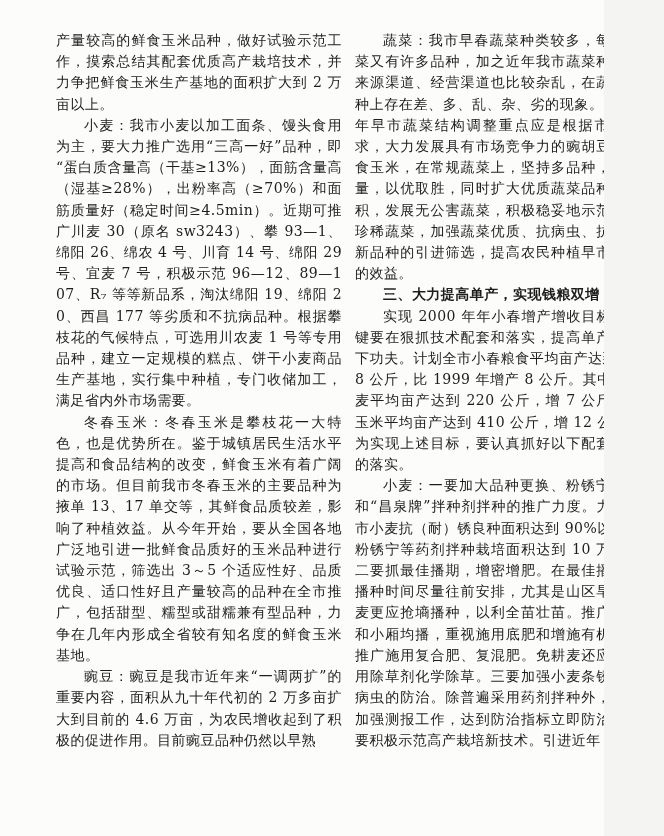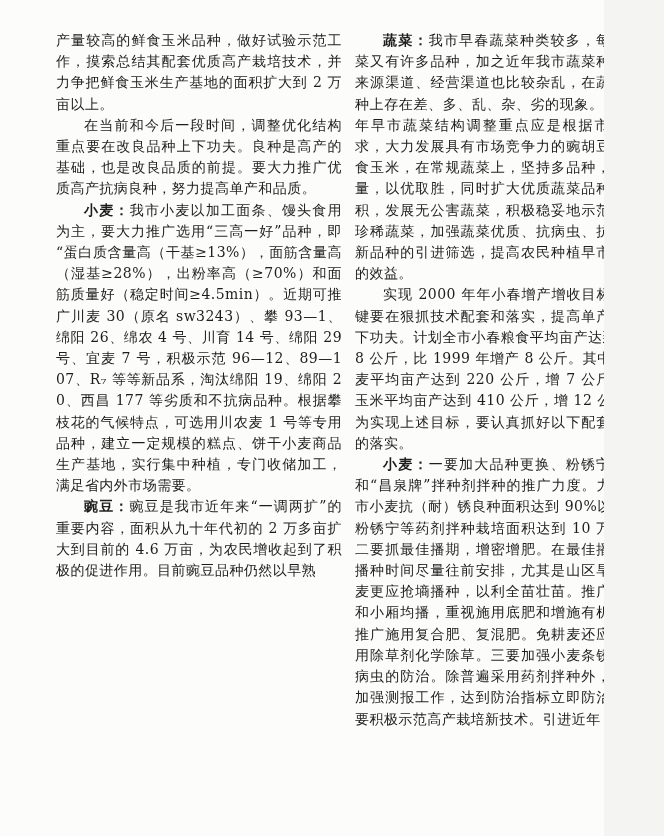--- a/index.html
+++ b/index.html
@@ -25,32 +25,33 @@
   .col p {
     margin: 0;
     font-size: 14px;
     line-height: 21.2px;
     letter-spacing: 0.45px;
     text-align: justify;
     word-break: break-all;
   }
   .col p.indent { text-indent: 2em; }
   .col p.heading { font-weight: bold; text-indent: 2em; }
-  .lead { font-weight: bold; }
+  .lead { font-weight: normal; }
 </style>
 </head>
 <body>
 
 <div class="page">
   <div class="cols">
     <div class="col">
         <p class=""><span>产量较高的鲜食玉米品种，做好试验示范工作，摸索总结其配套优质高产栽培技术，并力争把鲜食玉米生产基地的面积扩大到 2 万亩以上。</span></p>
-        <p class="indent"><span>在当前和今后一段时间，调整优化结构重点要在改良品种上下功夫。良种是高产的基础，也是改良品质的前提。要大力推广优质高产抗病良种，努力提高单产和品质。</span></p>
         <p class="indent"><span class="lead">小麦：</span><span>我市小麦以加工面条、馒头食用为主，要大力推广选用“三高一好”品种，即“蛋白质含量高（干基≥13%），面筋含量高（湿基≥28%），出粉率高（≥70%）和面筋质量好（稳定时间≥4.5min）。近期可推广川麦 30（原名 sw3243）、攀 93—1、绵阳 26、绵农 4 号、川育 14 号、绵阳 29 号、宜麦 7 号，积极示范 96—12、89—107、R₇ 等等新品系，淘汰绵阳 19、绵阳 20、西昌 177 等劣质和不抗病品种。根据攀枝花的气候特点，可选用川农麦 1 号等专用品种，建立一定规模的糕点、饼干小麦商品生产基地，实行集中种植，专门收储加工，满足省内外市场需要。</span></p>
+        <p class="indent"><span class="lead">冬春玉米：</span><span>冬春玉米是攀枝花一大特色，也是优势所在。鉴于城镇居民生活水平提高和食品结构的改变，鲜食玉米有着广阔的市场。但目前我市冬春玉米的主要品种为掖单 13、17 单交等，其鲜食品质较差，影响了种植效益。从今年开始，要从全国各地广泛地引进一批鲜食品质好的玉米品种进行试验示范，筛选出 3～5 个适应性好、品质优良、适口性好且产量较高的品种在全市推广，包括甜型、糯型或甜糯兼有型品种，力争在几年内形成全省较有知名度的鲜食玉米基地。</span></p>
         <p class="indent"><span class="lead">豌豆：</span><span>豌豆是我市近年来“一调两扩”的重要内容，面积从九十年代初的 2 万多亩扩大到目前的 4.6 万亩，为农民增收起到了积极的促进作用。目前豌豆品种仍然以早熟</span></p>
       </div>
     <div class="col">
         <p class="indent"><span class="lead">蔬菜：</span><span>我市早春蔬菜种类较多，每种蔬菜又有许多品种，加之近年我市蔬菜种子的来源渠道、经营渠道也比较杂乱，在蔬菜品种上存在差、多、乱、杂、劣的现象。1992 年早市蔬菜结构调整重点应是根据市场需求，大力发展具有市场竞争力的豌胡豆及鲜食玉米，在常规蔬菜上，坚持多品种，少批量，以优取胜，同时扩大优质蔬菜品种的面积，发展无公害蔬菜，积极稳妥地示范高档珍稀蔬菜，加强蔬菜优质、抗病虫、抗逆的新品种的引进筛选，提高农民种植早市蔬菜的效益。</span></p>
+        <p class="heading"><span>三、大力提高单产，实现钱粮双增</span></p>
         <p class="indent"><span>实现 2000 年年小春增产增收目标，关键要在狠抓技术配套和落实，提高单产上狠下功夫。计划全市小春粮食平均亩产达到 208 公斤，比 1999 年增产 8 公斤。其中，小麦平均亩产达到 220 公斤，增 7 公斤；春玉米平均亩产达到 410 公斤，增 12 公斤。为实现上述目标，要认真抓好以下配套技术的落实。</span></p>
         <p class="indent"><span class="lead">小麦：</span><span>一要加大品种更换、粉锈宁拌种和“昌泉牌”拌种剂拌种的推广力度。力争全市小麦抗（耐）锈良种面积达到 90%以上，粉锈宁等药剂拌种栽培面积达到 10 万亩。二要抓最佳播期，增密增肥。在最佳播期内播种时间尽量往前安排，尤其是山区旱地小麦更应抢墒播种，以利全苗壮苗。推广条播和小厢均播，重视施用底肥和增施有机肥，推广施用复合肥、复混肥。免耕麦还应注意用除草剂化学除草。三要加强小麦条锈病等病虫的防治。除普遍采用药剂拌种外，还要加强测报工作，达到防治指标立即防治。四要积极示范高产栽培新技术。引进近年</span></p>
       </div>
   </div>
 </div>
 
 </body></html>

